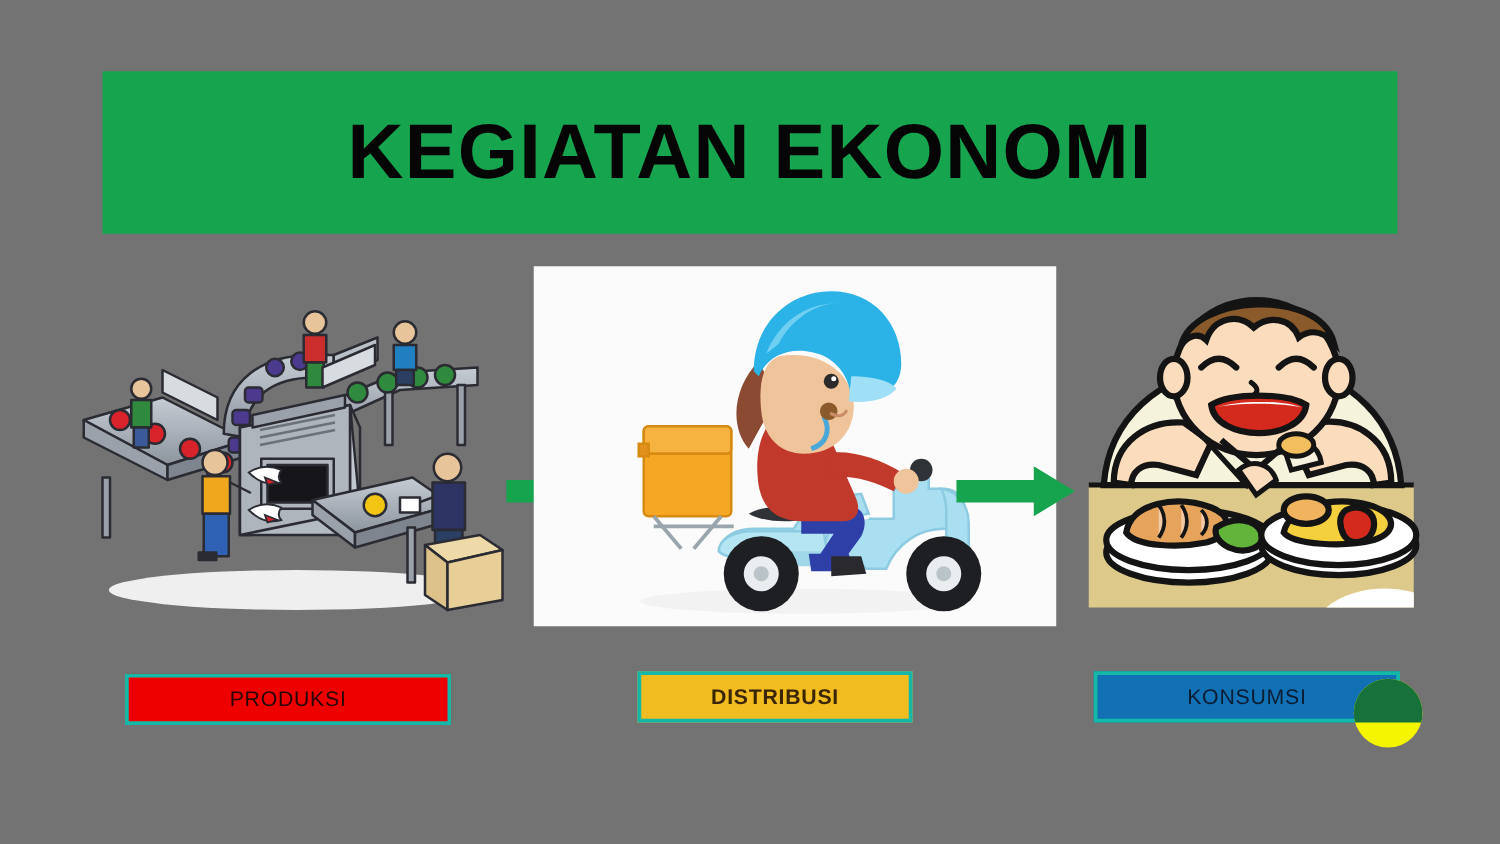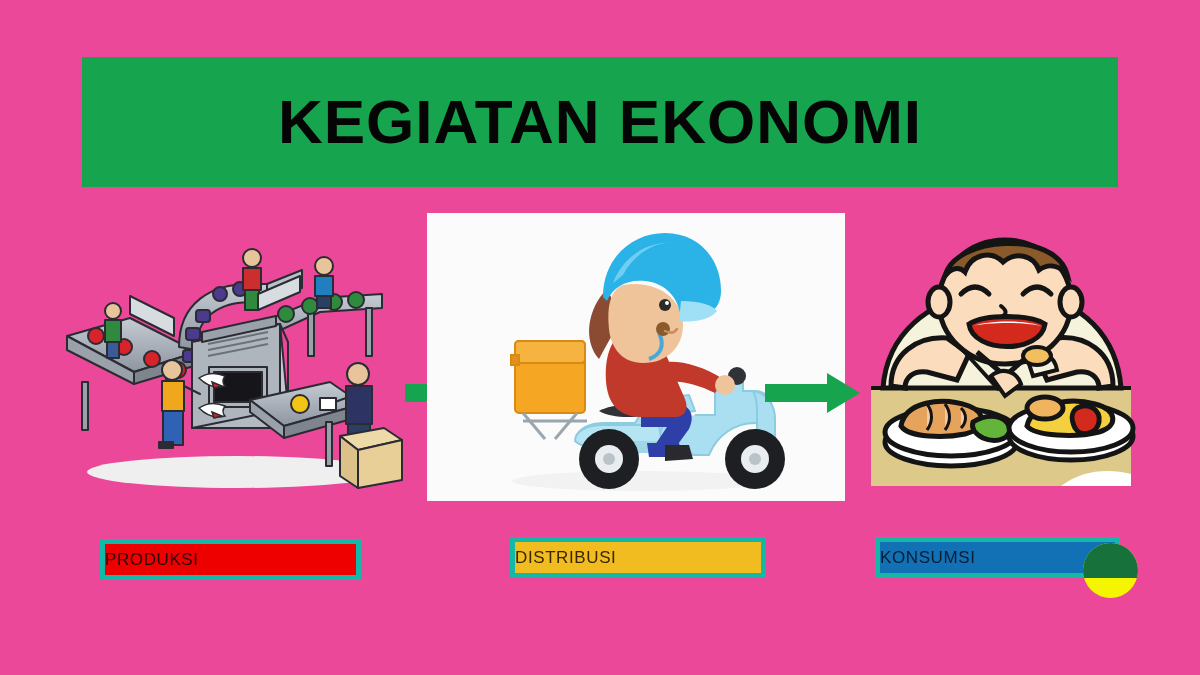--- a/index.html
+++ b/index.html
@@ -7,21 +7,21 @@
     padding: 0;
     background: #ffffff;
   }
   body {
     font-family: "Liberation Sans", sans-serif;
   }
   #slide {
     position: relative;
     width: 1200px;
     height: 675px;
-    background: #ec4899;
+    background: #737373;
     overflow: hidden;
   }
 
   
   #title-banner {
     position: absolute;
     left: 82px;
     top: 57px;
     width: 1036px;
     height: 130px;
@@ -58,33 +58,34 @@
     width: 95px;
     height: 40px;
   }
   #arrow-1 { left: 405px; }
   #arrow-2 { left: 765px; }
 
   
   .caption-bar {
     position: absolute;
     height: 41px;
-    border: 5px solid #14b8a6;
+    border: 3px solid #14b8a6;
     box-sizing: border-box;
     display: flex;
     align-items: center;
+    justify-content: center;
   }
   .caption-label {
     font-size: 17px;
     letter-spacing: 0.6px;
     line-height: 1;
   }
   #bar-produksi   { left: 100px; top: 539px; width: 261px; background: #ee0000; }
   #bar-produksi .caption-label   { color: #2b0505; }
-  #bar-distribusi { left: 510px; top: 537px; width: 256px; background: #f0bc20; }
+  #bar-distribusi { left: 510px; top: 537px; width: 220px; background: #f0bc20; font-weight: bold; }
   #bar-distribusi .caption-label { color: #3a2504; }
   #bar-konsumsi   { left: 875px; top: 537px; width: 245px; background: #1271b5; }
   #bar-konsumsi .caption-label   { color: #0b1c33; }
 
   
   #deco-circle {
     position: absolute;
     left: 1083px;
     top: 543px;
     width: 55px;

